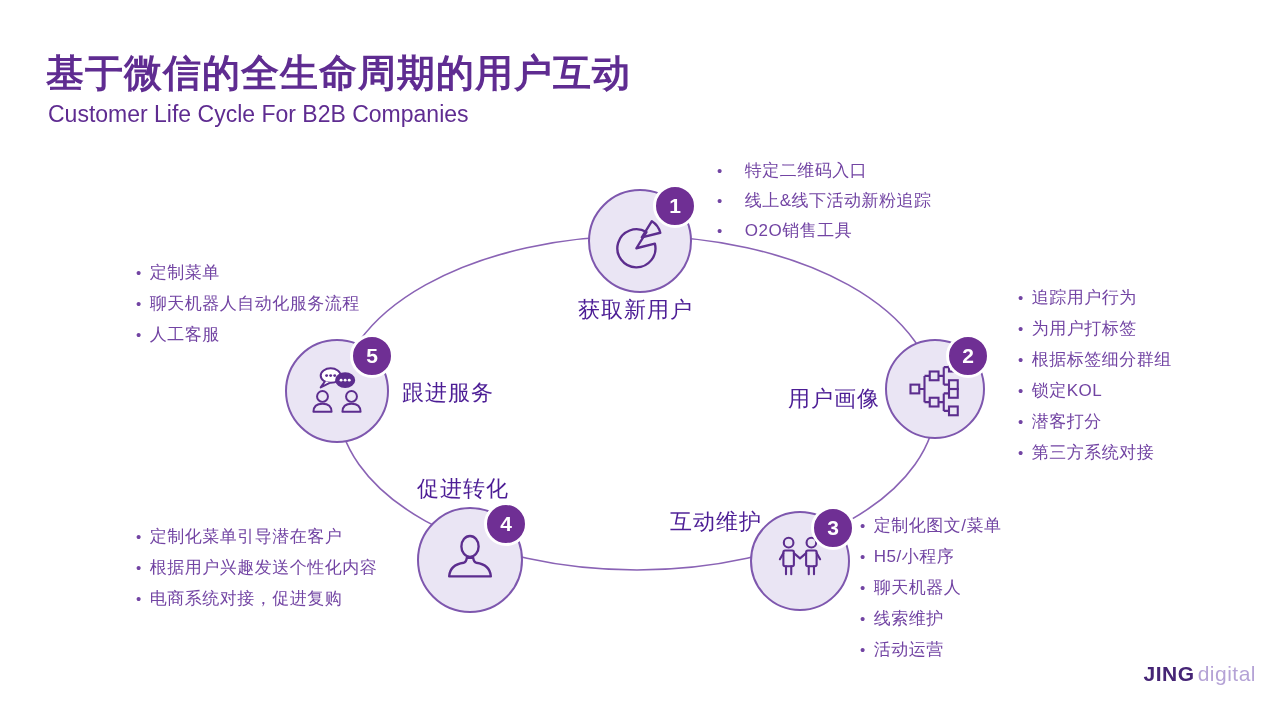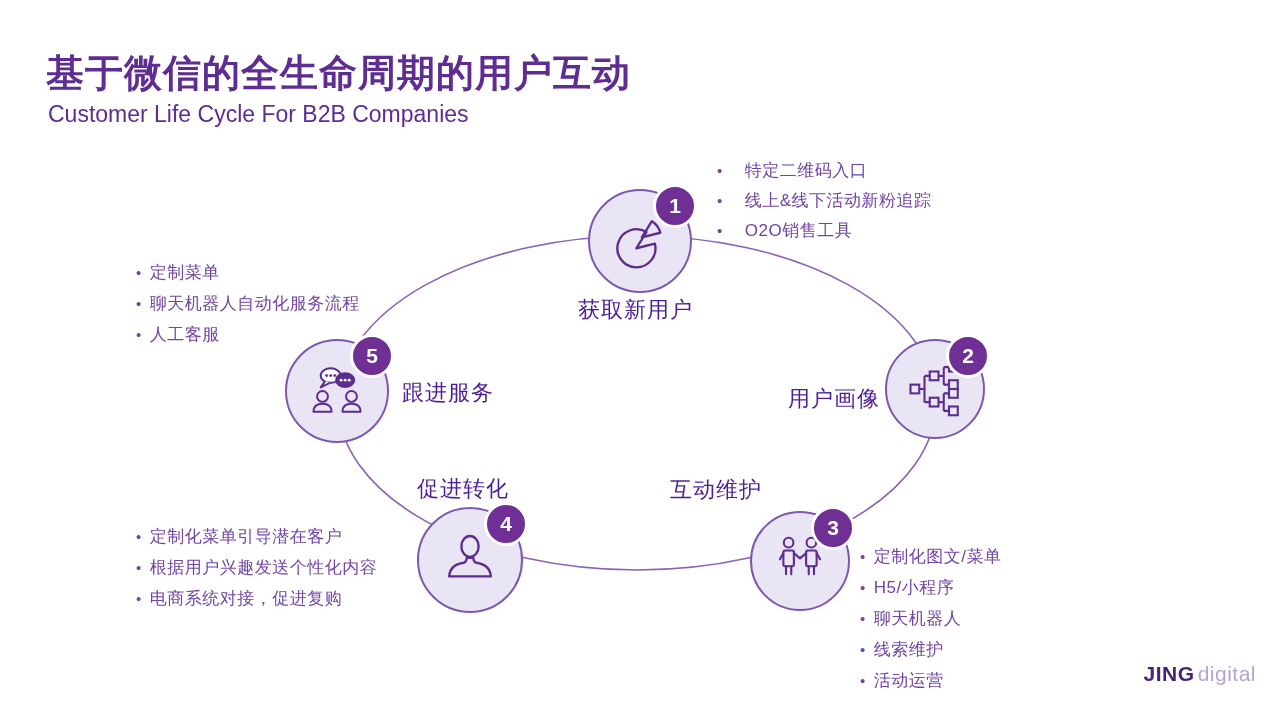--- a/index.html
+++ b/index.html
@@ -84,37 +84,45 @@
         <rect x="48" y="32" width="10" height="10"></rect>
         <rect x="48" y="52" width="10" height="10"></rect>
         <path d="M14,32 H20 M20,17 V47 M20,17 H26 M20,47 H26"></path>
         <path d="M36,17 H42 M42,7 V27 M42,7 H48 M42,27 H48"></path>
         <path d="M36,47 H42 M42,37 V57 M42,37 H48 M42,57 H48"></path>
       </g>
     </svg>
     <span class="badge">2</span>
   </div>
   <div class="node-label" style="left:788px;top:384px;">用户画像</div>
+  <ul class="bullets" style="left:1018px;top:282px;">
+    <li>追踪用户行为</li>
+    <li>为用户打标签</li>
+    <li>根据标签细分群组</li>
+    <li>锁定KOL</li>
+    <li>潜客打分</li>
+    <li>第三方系统对接</li>
+  </ul>
 
   <div class="node" style="left:750px;top:511px;width:100px;height:100px;">
     <svg class="icon" width="56" height="56" viewBox="0 0 64 64">
       <g fill="none" stroke="#5c2d8e" stroke-width="2.4" stroke-linejoin="round" stroke-linecap="round">
         <circle cx="19" cy="11" r="5.5"></circle>
         <circle cx="45" cy="11" r="5.5"></circle>
         <rect x="13" y="20" width="12" height="18" rx="2"></rect>
         <rect x="39" y="20" width="12" height="18" rx="2"></rect>
         <path d="M25,23 L32,29 M39,23 L32,29"></path>
         <path d="M13,23 L9,30 M51,23 L55,30"></path>
         <path d="M16,38 V47 M22,38 V47 M42,38 V47 M48,38 V47"></path>
       </g>
     </svg>
     <span class="badge">3</span>
   </div>
-  <div class="node-label" style="left:670px;top:475px;">互动维护</div>
-  <ul class="bullets" style="left:860px;top:541px;">
+  <div class="node-label" style="left:670px;top:507px;">互动维护</div>
+  <ul class="bullets" style="left:860px;top:510px;">
     <li>定制化图文/菜单</li>
     <li>H5/小程序</li>
     <li>聊天机器人</li>
     <li>线索维护</li>
     <li>活动运营</li>
   </ul>
 
   <div class="node" style="left:417px;top:507px;width:106px;height:106px;">
     <svg class="icon" width="58" height="58" viewBox="0 0 64 64">
       <g fill="none" stroke="#5c2d8e" stroke-width="2.6" stroke-linejoin="round">

